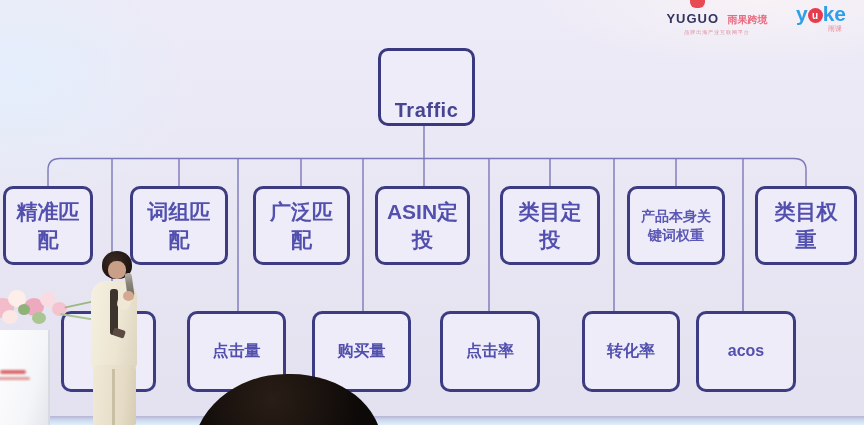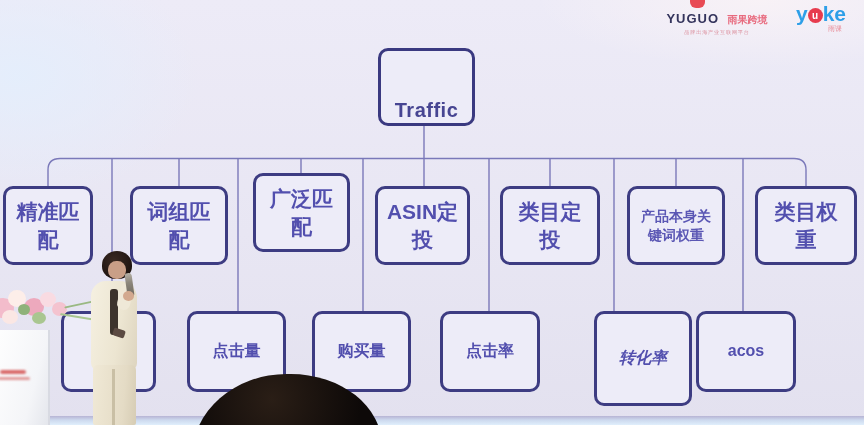--- a/index.html
+++ b/index.html
@@ -128,21 +128,21 @@
   </div>
 
   <div class="node r1" style="left:3px; top:186px; width:90px; height:79px;">
     <span>精准匹
 配</span>
   </div>
   <div class="node r1" style="left:130px; top:186px; width:98px; height:79px;">
     <span>词组匹
 配</span>
   </div>
-  <div class="node r1" style="left:253px; top:173px; width:97px; height:79px;">
+  <div class="node r1" style="left:253px; top:186px; width:97px; height:79px;">
     <span>广泛匹
 配</span>
   </div>
   <div class="node r1" style="left:375px; top:186px; width:95px; height:79px;">
     <span>ASIN定
 投</span>
   </div>
   <div class="node r1" style="left:500px; top:186px; width:100px; height:79px;">
     <span>类目定
 投</span>
@@ -161,21 +161,21 @@
   </div>
   <div class="node r2" style="left:187px; top:311px; width:99px; height:81px;">
     <span>点击量</span>
   </div>
   <div class="node r2" style="left:312px; top:311px; width:99px; height:81px;">
     <span>购买量</span>
   </div>
   <div class="node r2" style="left:440px; top:311px; width:100px; height:81px;">
     <span>点击率</span>
   </div>
-  <div class="node r2" style="left:594px; top:311px; width:98px; height:95px;font-style:italic;">
+  <div class="node r2" style="left:582px; top:311px; width:98px; height:81px;">
     <span>转化率</span>
   </div>
   <div class="node r2" style="left:696px; top:311px; width:100px; height:81px;">
     <span>acos</span>
   </div>
 
   <div class="floor"></div>
 
   <div class="podium">
     <div class="podium-mark"></div>

